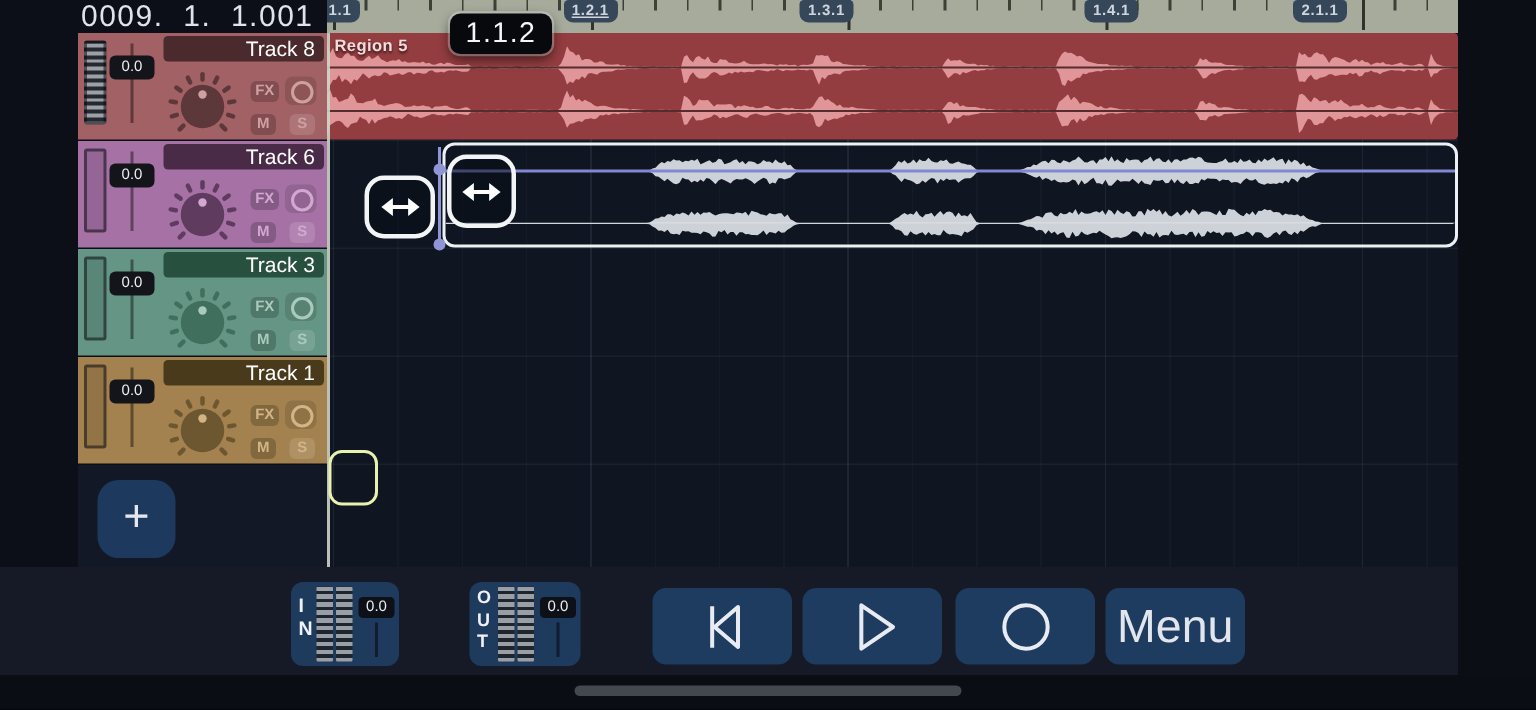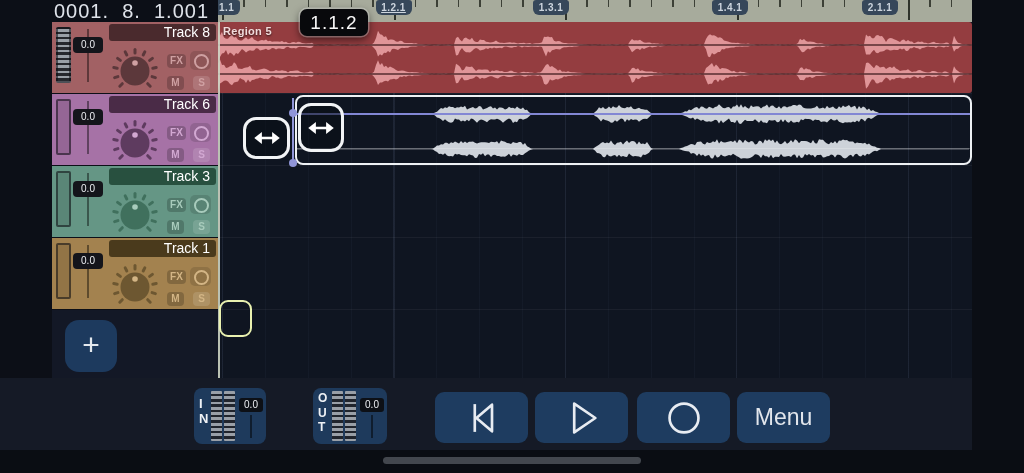--- a/index.html
+++ b/index.html
@@ -89,31 +89,31 @@
   .in .iometer{left:17px;} .out .iometer{left:19px;}
   .iocol{width:11px;height:50px;background:repeating-linear-gradient(180deg,#999fa7 0 2.8px,#20242c 2.8px 5.3px);border-radius:1px;}
   .iogain{position:absolute;top:10px;width:24px;height:14px;background:#0d1016;border-radius:3px;
           color:#eceef2;font-size:10px;line-height:14px;text-align:center;}
   .in .iogain{left:45px;} .out .iogain{left:47px;}
   .iofader{position:absolute;top:27px;width:2px;height:23px;background:rgba(0,0,0,0.5);}
   .in .iofader{left:56px;} .out .iofader{left:58px;}
 
   .tpbtn{position:absolute;top:392px;width:93px;height:51px;background:#1e3c60;border-radius:9px;
          display:flex;align-items:center;justify-content:center;color:#e2e6ec;}
-  .tpbtn.menu{font-size:23px;}
+  .tpbtn.menu{font-size:31px;}
 
   .bottomstrip{left:0;top:450px;width:1024px;height:23px;background:#0a0d13;z-index:8;}
   .homepill{left:383px;top:457px;width:258px;height:7px;border-radius:4px;background:#43474e;z-index:9;}
 </style>
 </head>
 <body>
 
 <div class="app">
 
-  <div class="abs counter">0001.  8.  1.001</div>
+  <div class="abs counter">0009.  1.  1.001</div>
 
   <div class="abs grid"></div>
   <div class="abs rowsep" style="top:93px"></div>
   <div class="abs rowsep" style="top:165px"></div>
   <div class="abs rowsep" style="top:237px"></div>
   <div class="abs rowsep" style="top:309px"></div>
 
   <div class="abs region1">
     <svg id="wave1" width="754" height="71">
         <path d="M0,6.0L2,13.5L4,9.8L6,15.5L8,16.7L10,16.8L12,14.2L14,13.0L16,15.4L18,15.1L20,17.7L22,18.5L24,18.5L26,16.7L28,15.2L30,17.4L32,16.4L34,14.9L36,17.5L38,18.4L40,19.5L42,18.6L44,18.1L46,18.5L48,17.4L50,19.3L52,18.8L54,19.8L56,19.6L58,19.4L60,19.6L62,19.8L64,19.0L66,20.3L68,19.8L70,21.0L72,21.2L74,20.3L76,19.9L78,20.8L80,19.7L82,20.0L84,20.9L86,21.3L88,21.4L90,21.3L92,21.3L94,20.8L96,22.2L98,22.3L100,22.4L102,22.5L104,22.4L106,22.2L108,22.5L110,22.3L112,22.4L114,22.3L116,22.1L118,22.3L120,22.4L122,22.2L124,22.4L126,22.5L128,22.5L130,22.4L132,22.1L134,22.3L136,22.3L138,22.3L140,22.5L142,22.3L144,22.2L146,22.3L148,22.2L150,22.3L152,22.2L154,22.3L156,20.4L158,15.9L160,8.8L162,12.2L164,12.8L166,15.0L168,14.2L170,18.3L172,17.4L174,17.4L176,17.9L178,19.6L180,19.7L182,18.8L184,19.1L186,20.8L188,21.0L190,21.1L192,21.0L194,20.9L196,21.6L198,21.3L200,22.1L202,21.9L204,22.1L206,22.2L208,22.4L210,22.3L212,22.2L214,22.4L216,22.4L218,22.5L220,22.2L222,22.3L224,22.4L226,22.2L228,22.4L230,22.2L232,22.4L234,22.2L236,22.5L238,15.9L240,14.7L242,17.8L244,19.5L246,16.2L248,15.4L250,17.0L252,17.8L254,15.7L256,19.1L258,20.0L260,20.0L262,17.4L264,17.9L266,17.9L268,19.8L270,20.0L272,20.4L274,20.2L276,19.7L278,18.5L280,20.0L282,20.7L284,20.8L286,20.9L288,20.8L290,20.5L292,20.3L294,20.8L296,20.6L298,21.0L300,21.6L302,20.9L304,21.1L306,20.8L308,21.5L310,21.3L312,21.1L314,22.1L316,21.4L318,21.2L320,21.3L322,21.0L324,20.3L326,14.8L328,15.0L330,14.6L332,15.3L334,15.0L336,18.8L338,19.5L340,18.9L342,19.3L344,20.6L346,20.9L348,21.1L350,21.4L352,21.6L354,21.5L356,21.6L358,21.4L360,22.0L362,22.0L364,22.0L366,22.2L368,22.3L370,22.5L372,22.4L374,22.2L376,22.4L378,22.5L380,22.2L382,22.4L384,22.1L386,22.2L388,22.1L390,22.3L392,22.1L394,22.4L396,22.2L398,22.1L400,22.1L402,22.4L404,22.2L406,22.2L408,22.4L410,22.5L412,19.3L414,16.9L416,18.6L418,18.2L420,18.4L422,17.8L424,19.3L426,20.4L428,20.7L430,20.5L432,20.5L434,21.6L436,21.2L438,21.5L440,21.4L442,22.1L444,21.8L446,22.3L448,22.2L450,22.4L452,22.5L454,22.1L456,22.2L458,22.1L460,22.2L462,22.2L464,22.5L466,22.3L468,22.3L470,22.1L472,22.4L474,22.3L476,22.2L478,22.4L480,22.4L482,22.1L484,22.4L486,22.2L488,17.1L490,13.8L492,12.3L494,13.4L496,13.2L498,14.2L500,15.7L502,15.2L504,16.2L506,18.4L508,19.1L510,19.6L512,20.2L514,20.7L516,20.7L518,20.9L520,20.7L522,21.6L524,21.7L526,21.7L528,22.0L530,21.6L532,22.0L534,22.0L536,21.9L538,22.4L540,22.5L542,22.3L544,22.4L546,22.2L548,22.4L550,22.3L552,22.2L554,22.4L556,22.2L558,22.1L560,22.5L562,22.1L564,22.4L566,22.2L568,22.3L570,22.5L572,22.2L574,22.5L576,22.2L578,22.3L580,21.0L582,16.7L584,18.2L586,17.1L588,19.1L590,19.8L592,19.6L594,19.8L596,19.9L598,20.9L600,21.4L602,21.3L604,21.4L606,21.9L608,21.9L610,21.9L612,22.3L614,22.0L616,22.2L618,22.4L620,22.3L622,22.4L624,22.5L626,22.3L628,22.2L630,22.2L632,22.5L634,22.4L636,22.3L638,22.3L640,22.5L642,22.1L644,22.3L646,22.2L648,12.6L650,14.6L652,13.8L654,16.2L656,16.2L658,13.6L660,12.9L662,14.2L664,14.1L666,16.5L668,20.0L670,17.0L672,16.0L674,16.3L676,17.2L678,17.9L680,19.1L682,19.9L684,18.1L686,17.4L688,19.4L690,17.9L692,19.4L694,19.5L696,21.3L698,20.4L700,19.6L702,20.1L704,19.4L706,20.8L708,20.8L710,21.4L712,20.9L714,20.3L716,19.7L718,21.0L720,21.1L722,21.6L724,21.6L726,21.2L728,20.5L730,20.8L732,22.5L734,22.2L736,13.7L738,18.1L740,20.7L742,21.3L744,22.0L746,22.2L748,22.1L750,22.4L752,22.4L754,22.3L754,23.7L752,23.5L750,23.7L748,23.9L746,24.0L744,24.1L742,24.8L740,26.8L738,27.0L736,29.8L734,23.8L732,23.8L730,25.1L728,24.5L726,25.4L724,25.0L722,24.6L720,24.5L718,25.9L716,25.1L714,25.0L712,25.0L710,24.6L708,25.0L706,25.7L704,26.1L702,27.5L700,26.3L698,26.1L696,25.0L694,26.2L692,26.2L690,28.7L688,29.0L686,26.5L684,27.5L682,26.5L680,28.0L678,27.9L676,27.8L674,28.3L672,28.6L670,27.5L668,27.5L666,28.9L664,29.5L662,29.8L660,31.2L658,30.8L656,27.8L654,29.7L652,32.6L650,32.4L648,32.4L646,23.7L644,23.6L642,23.6L640,23.8L638,23.9L636,23.9L634,23.9L632,23.8L630,23.8L628,23.8L626,23.6L624,23.6L622,23.8L620,23.7L618,23.5L616,23.5L614,23.6L612,23.7L610,24.3L608,24.1L606,24.7L604,25.0L602,24.5L600,24.7L598,24.8L596,25.5L594,26.1L592,27.4L590,26.6L588,28.0L586,30.0L584,30.3L582,27.4L580,24.4L578,23.7L576,23.8L574,23.8L572,23.5L570,23.6L568,23.8L566,23.6L564,23.5L562,23.9L560,23.7L558,23.9L556,23.8L554,23.8L552,23.8L550,23.8L548,23.7L546,23.8L544,23.8L542,23.7L540,23.5L538,23.8L536,23.9L534,23.8L532,24.1L530,24.5L528,24.4L526,24.5L524,24.8L522,24.5L520,24.7L518,24.8L516,25.6L514,25.4L512,25.7L510,26.2L508,26.3L506,27.5L504,27.0L502,29.9L500,29.9L498,31.4L496,32.5L494,31.1L492,35.3L490,34.4L488,27.2L486,23.9L484,23.6L482,23.9L480,23.8L478,23.6L476,23.6L474,23.6L472,23.5L470,23.8L468,23.8L466,23.8L464,23.6L462,23.9L460,23.7L458,23.6L456,23.8L454,23.7L452,23.7L450,23.7L448,23.6L446,23.9L444,24.2L442,24.4L440,24.0L438,24.8L436,24.9L434,25.4L432,24.6L430,25.2L428,26.0L426,26.9L424,26.0L422,28.1L420,26.8L418,26.9L416,28.7L414,30.2L412,26.7L410,23.8L408,23.8L406,23.6L404,23.8L402,23.6L400,23.6L398,23.8L396,23.5L394,23.8L392,23.8L390,23.7L388,23.7L386,23.6L384,23.7L382,23.6L380,23.5L378,23.7L376,23.8L374,23.8L372,23.6L370,23.7L368,23.8L366,23.7L364,23.7L362,23.8L360,24.3L358,24.4L356,24.5L354,25.0L352,24.8L350,24.9L348,25.2L346,25.2L344,25.9L342,27.6L340,27.2L338,27.0L336,27.8L334,28.2L332,30.8L330,29.3L328,34.5L326,30.1L324,24.9L322,24.4L320,25.0L318,24.7L316,24.7L314,24.4L312,24.8L310,25.0L308,24.8L306,24.6L304,25.5L302,24.6L300,24.0L298,25.1L296,24.9L294,25.7L292,25.4L290,25.0L288,24.6L286,24.8L284,26.2L282,25.8L280,26.0L278,26.3L276,25.6L274,26.5L272,25.8L270,27.1L268,26.3L266,27.5L264,28.1L262,28.4L260,26.7L258,26.0L256,27.0L254,29.1L252,30.4L250,30.3L248,30.3L246,28.8L244,26.1L242,28.4L240,33.0L238,33.4L236,23.6L234,23.6L232,23.9L230,23.9L228,23.7L226,23.7L224,23.6L222,23.6L220,23.9L218,23.8L216,23.9L214,23.6L212,23.5L210,23.7L208,23.9L206,24.2L204,24.0L202,24.0L200,24.0L198,24.4L196,24.5L194,24.4L192,24.8L190,25.7L188,25.7L186,25.9L184,25.8L182,26.4L180,27.9L178,27.2L176,26.7L174,27.1L172,30.4L170,28.9L168,31.1L166,30.7L164,33.4L162,32.3L160,34.4L158,28.5L156,25.9L154,23.9L152,23.8L150,23.8L148,23.6L146,23.9L144,23.7L142,23.7L140,23.8L138,23.6L136,23.8L134,23.6L132,23.7L130,23.6L128,23.5L126,23.8L124,23.6L122,23.7L120,23.9L118,23.8L116,23.8L114,23.6L112,23.5L110,23.5L108,23.9L106,23.5L104,23.6L102,23.6L100,23.7L98,23.5L96,23.5L94,25.6L92,25.9L90,25.8L88,25.3L86,24.9L84,25.1L82,24.8L80,25.3L78,26.4L76,25.9L74,26.3L72,26.1L70,24.8L68,25.3L66,27.0L64,27.1L62,26.6L60,26.5L58,27.6L56,26.2L54,26.1L52,27.4L50,28.0L48,26.8L46,27.4L44,27.9L42,28.4L40,26.6L38,26.2L36,28.4L34,28.8L32,28.2L30,28.9L28,30.4L26,28.5L24,26.9L22,29.5L20,31.9L18,30.9L16,34.1L14,31.8L12,30.6L10,32.9L8,28.0L6,31.1L4,31.4L2,34.9L0,40.2Z" fill="#e09598"></path>
@@ -146,21 +146,21 @@
       <div class="tick major" style="left: 347px;"></div>
       <div class="rtag" style="left: 333px;">1.3.1</div>
       <div class="tick minor" style="left: 368.4px;"></div>
       <div class="tick minor" style="left: 389.9px;"></div>
       <div class="tick minor" style="left: 411.3px;"></div>
       <div class="tick minor" style="left: 432.8px;"></div>
       <div class="tick minor" style="left: 454.2px;"></div>
       <div class="tick minor" style="left: 475.6px;"></div>
       <div class="tick minor" style="left: 497.1px;"></div>
       <div class="tick major" style="left: 518.5px;"></div>
-      <div class="rtag" style="left: 512px;">1.4.1</div>
+      <div class="rtag" style="left: 523px;">1.4.1</div>
       <div class="tick minor" style="left: 539.9px;"></div>
       <div class="tick minor" style="left: 561.4px;"></div>
       <div class="tick minor" style="left: 582.8px;"></div>
       <div class="tick minor" style="left: 604.3px;"></div>
       <div class="tick minor" style="left: 625.7px;"></div>
       <div class="tick minor" style="left: 647.1px;"></div>
       <div class="tick minor" style="left: 668.6px;"></div>
       <div class="tick major" style="left: 690px;"></div>
       <div class="rtag" style="left: 662px;">2.1.1</div>
       <div class="tick minor" style="left: 711.4px;"></div>

